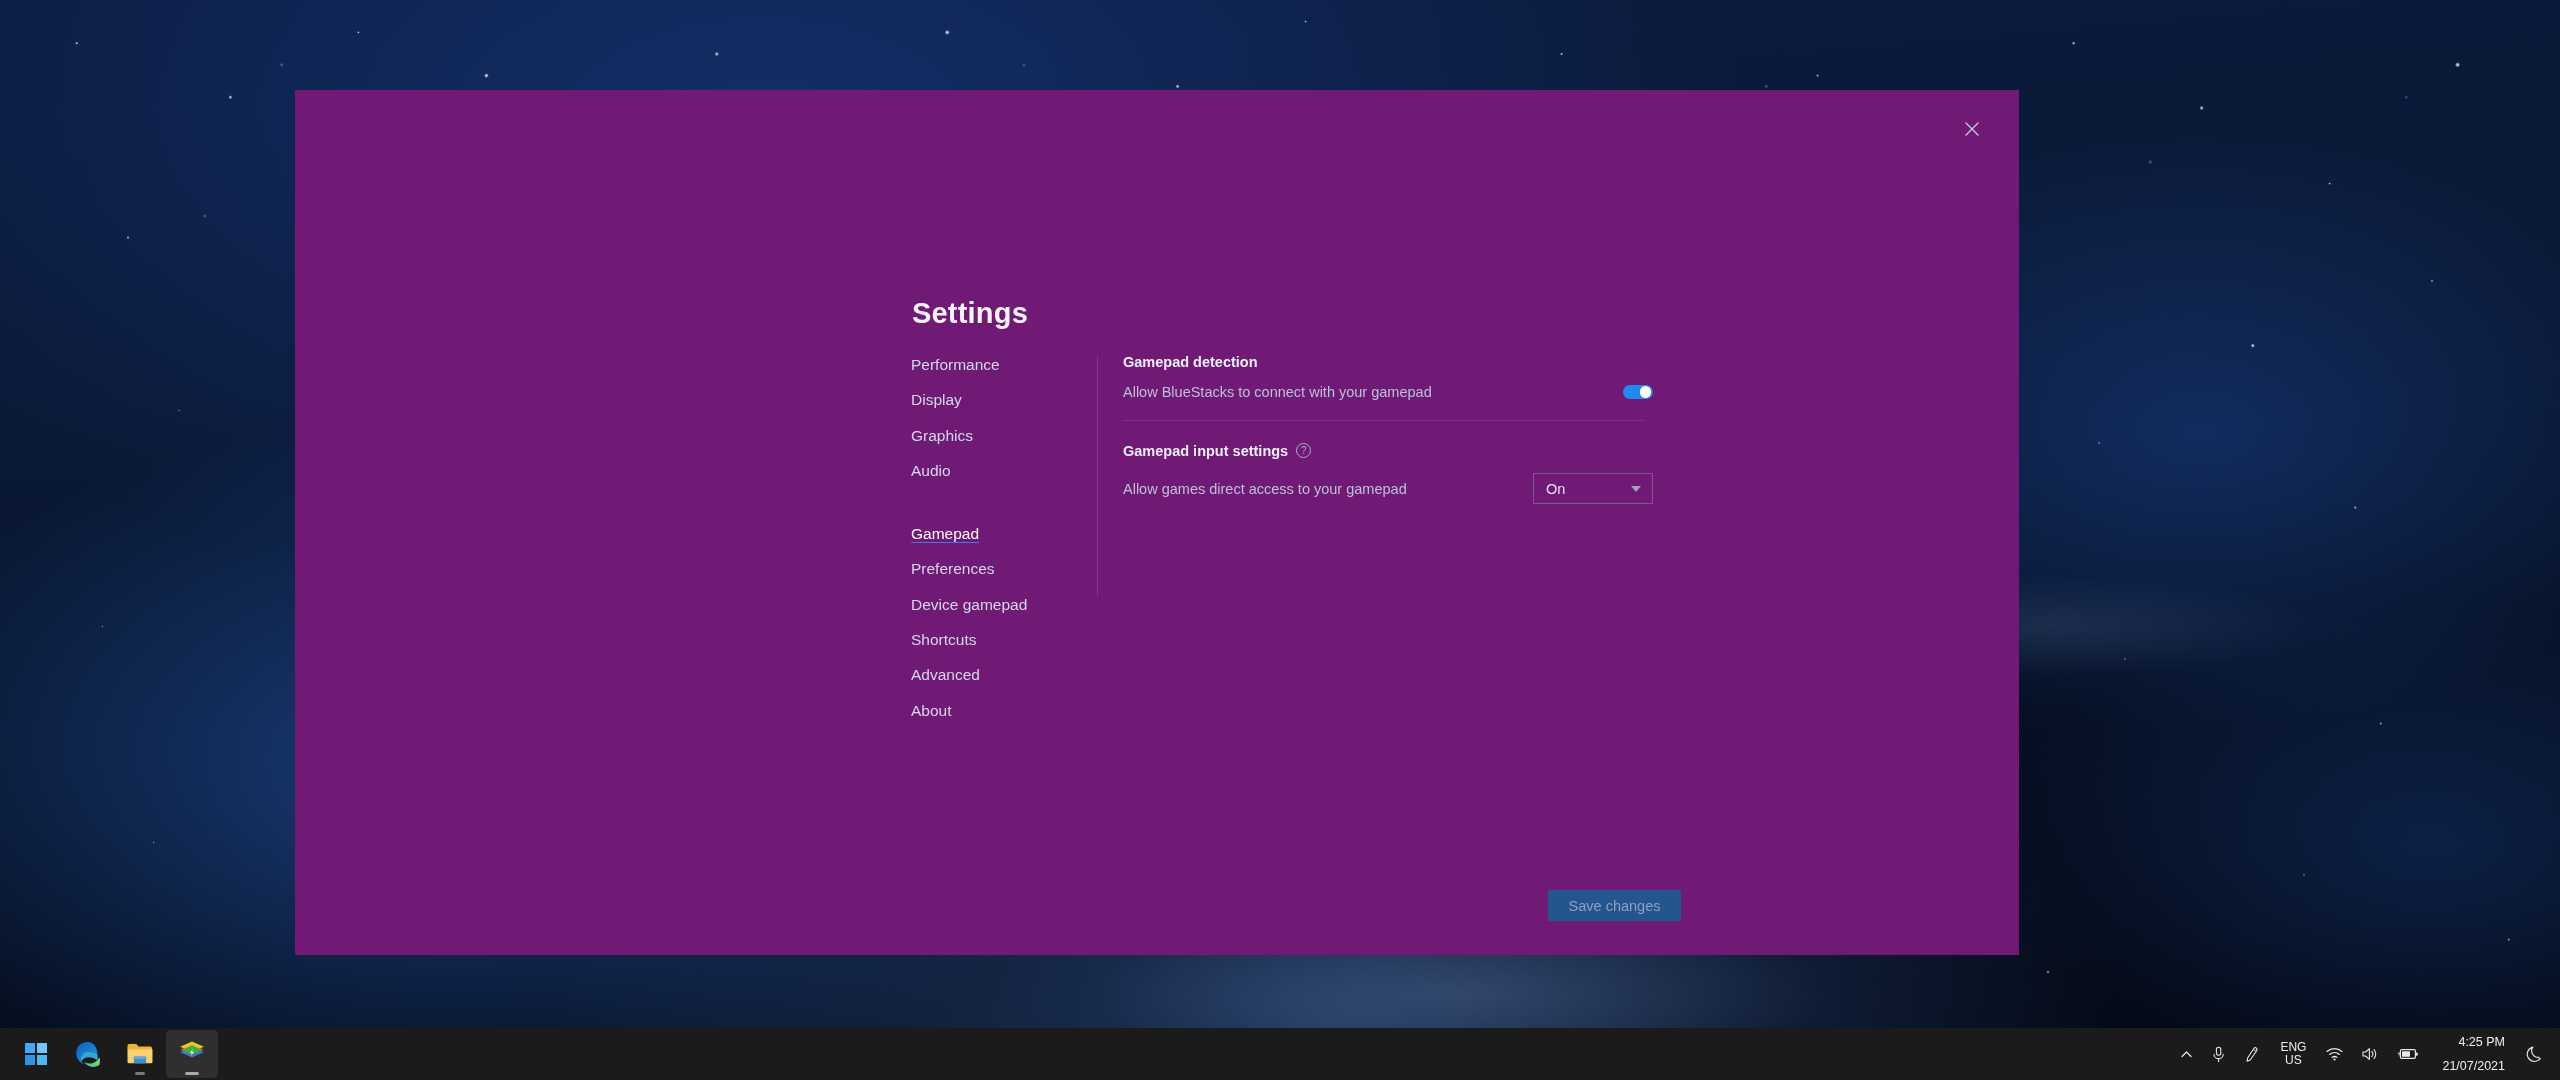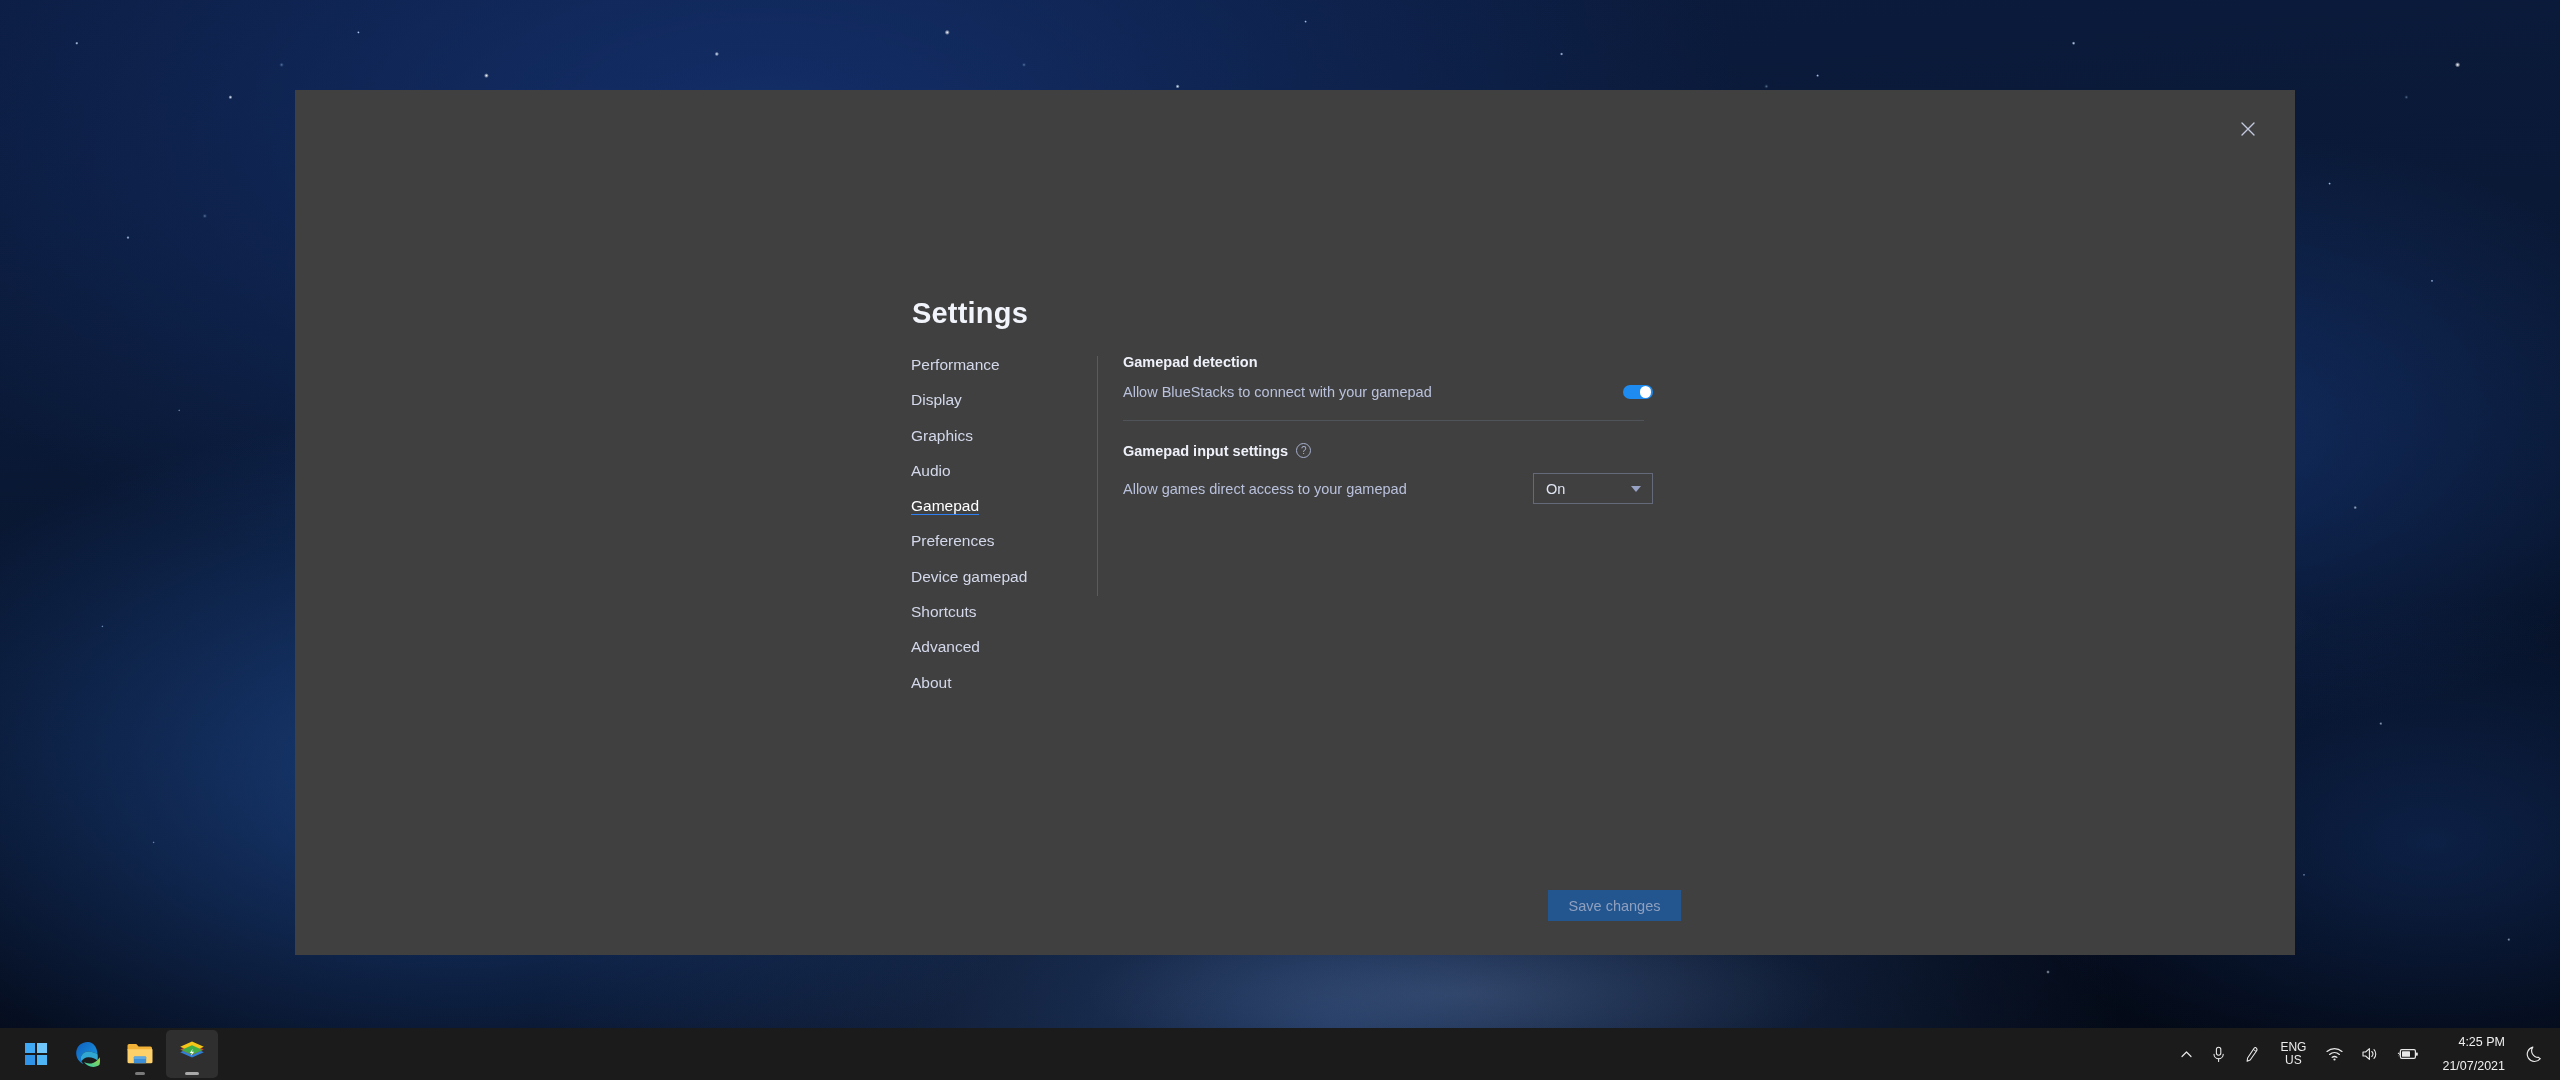--- a/index.html
+++ b/index.html
@@ -111,22 +111,22 @@
       radial-gradient(ellipse 420px 90px at 26% 30%, rgba(190,205,235,0.22), transparent 70%),
       radial-gradient(ellipse 300px 60px at 36% 26%, rgba(175,195,230,0.16), transparent 70%),
       radial-gradient(ellipse 520px 110px at 57% 92%, rgba(170,195,235,0.16), transparent 72%),
       radial-gradient(ellipse 380px 70px at 80% 58%, rgba(160,185,225,0.12), transparent 72%);
   }
 
   
   #settings-window {
     position:absolute;
     left:295px; top:90px;
-    width:2000px; height:865px;
-    background:#404040;
+    width:1724px; height:865px;
+    background:#701a75;
     overflow:hidden;
   }
   #close-btn {
     position:absolute; right:30px; top:22px;
     width:34px; height:34px;
     display:flex; align-items:center; justify-content:center;
     cursor:pointer;
   }
   #close-btn svg { display:block; }
 
@@ -151,20 +151,21 @@
     height:19px; line-height:19px;
     display:inline-block;
     cursor:pointer;
     white-space:nowrap;
   }
   .nav-row { line-height:0; }
   .nav-item.active {
     color:#ffffff;
     border-bottom:1.5px solid #2f7ff0;
     padding-bottom:9px;
+    margin-top:28px;
   }
 
   #nav-divider {
     position:absolute;
     left:802px; top:266px;
     width:1px; height:240px;
     background:rgba(150,162,200,0.28);
   }
 
   

